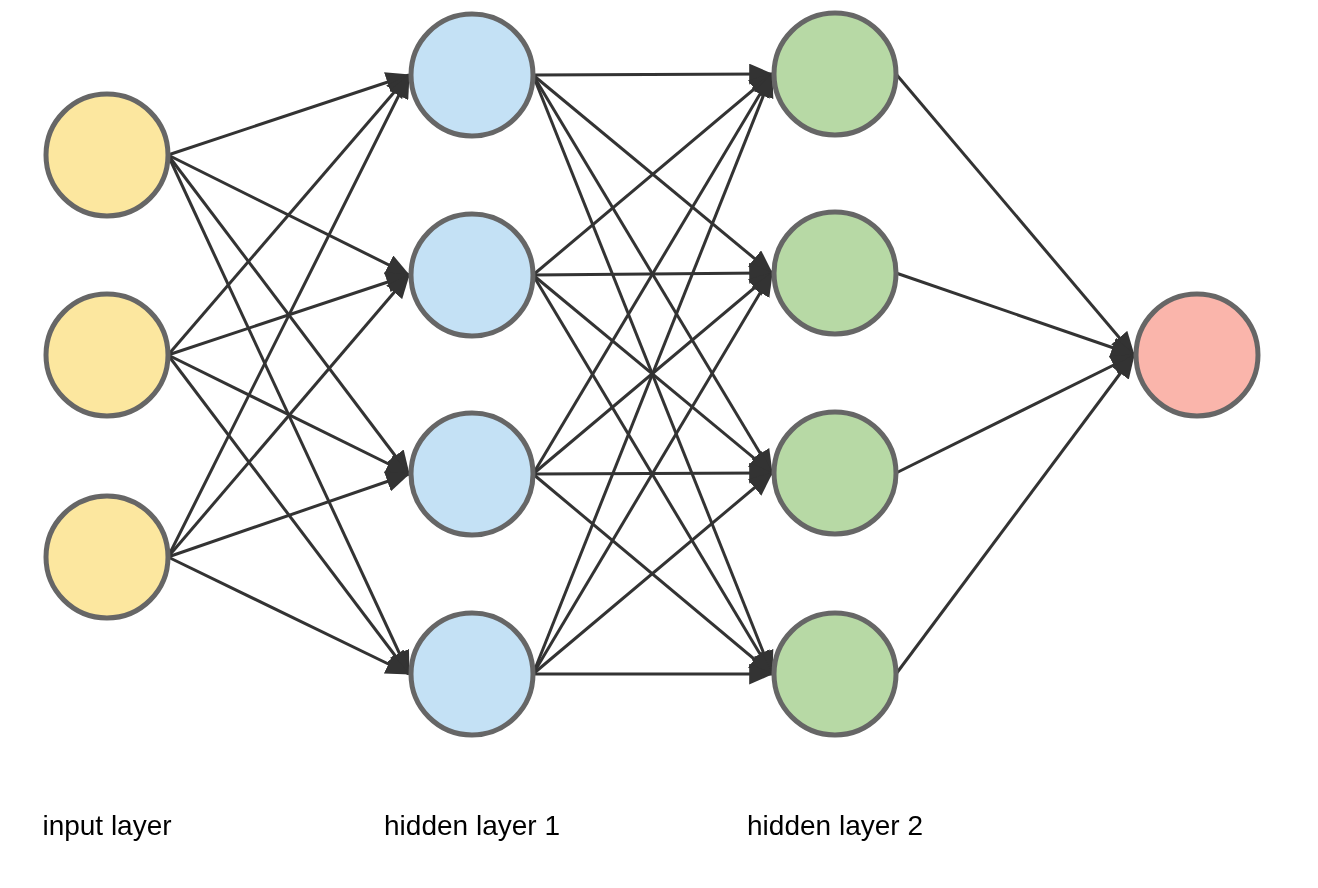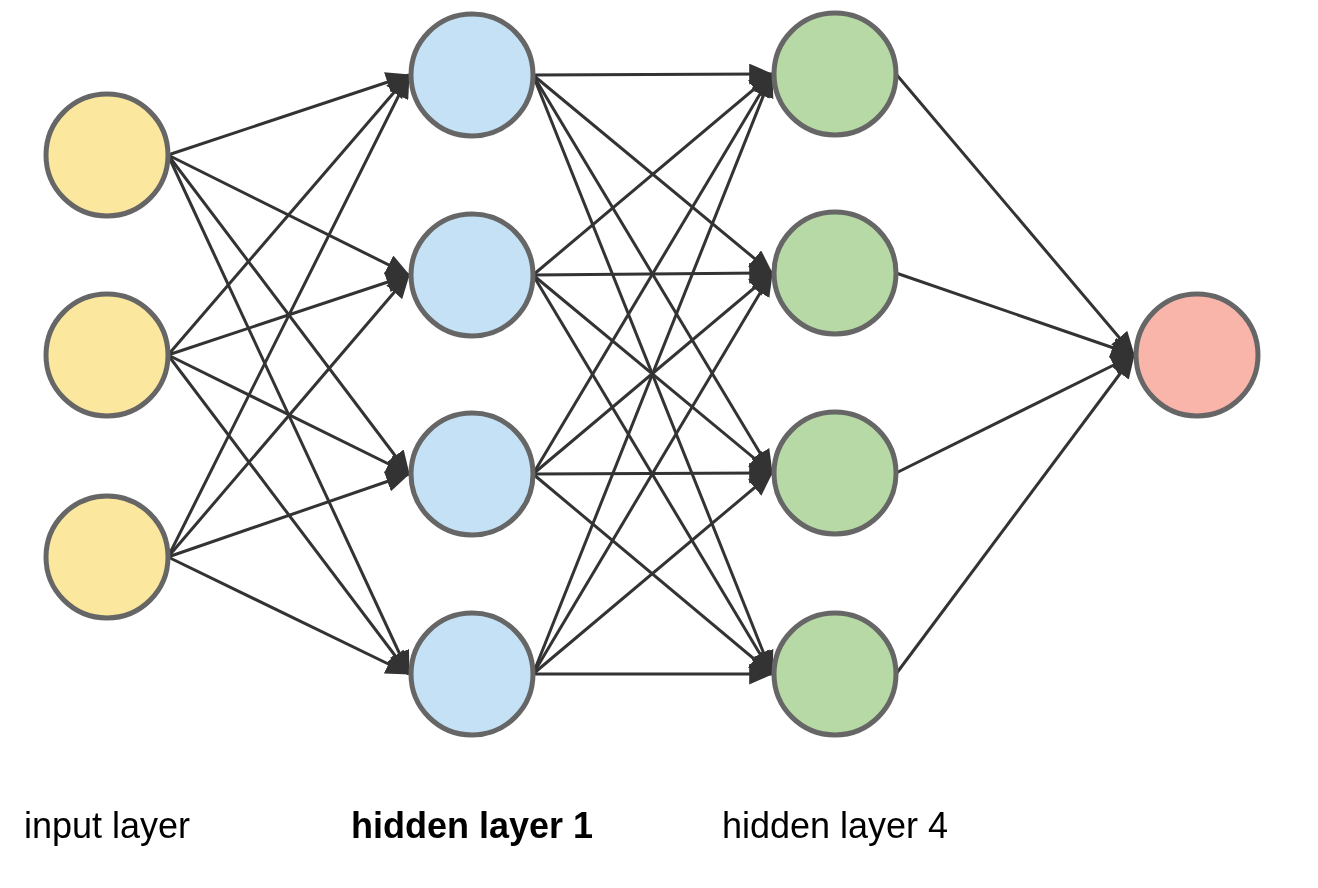--- a/index.html
+++ b/index.html
@@ -17,21 +17,21 @@
   }
   #net-svg {
     position: absolute;
     left: 0;
     top: 0;
     display: block;
   }
   .layer-label {
     position: absolute;
     transform: translateX(-50%);
-    font-size: 36px;
+    font-size: 28px;
     line-height: 40px;
     color: #000000;
     white-space: nowrap;
     text-align: center;
   }
 </style>
 </head>
 <body>
 
 <div class="stage">
@@ -85,15 +85,15 @@
         <circle cx="472" cy="674" r="61" fill="#C4E1F5" stroke="#666666" stroke-width="5"></circle>
         <circle cx="835" cy="74" r="61" fill="#B7D9A5" stroke="#666666" stroke-width="5"></circle>
         <circle cx="835" cy="273" r="61" fill="#B7D9A5" stroke="#666666" stroke-width="5"></circle>
         <circle cx="835" cy="473" r="61" fill="#B7D9A5" stroke="#666666" stroke-width="5"></circle>
         <circle cx="835" cy="674" r="61" fill="#B7D9A5" stroke="#666666" stroke-width="5"></circle>
         <circle cx="1197" cy="355" r="61" fill="#FAB5AB" stroke="#666666" stroke-width="5"></circle>
       </g>
   </svg>
 
   <div class="layer-label" style="left: 107px; top: 806px; color: rgb(0, 0, 0);">input layer</div>
-  <div class="layer-label" style="left: 472px; top: 806px; color: rgb(0, 0, 0); font-weight: bold;">hidden layer 1</div>
-  <div class="layer-label" style="left: 835px; top: 806px; color: rgb(0, 0, 0);">hidden layer 4</div>
+  <div class="layer-label" style="left: 472px; top: 806px; color: rgb(0, 0, 0);">hidden layer 1</div>
+  <div class="layer-label" style="left: 835px; top: 806px; color: rgb(0, 0, 0);">hidden layer 2</div>
 </div>
 
 </body></html>

